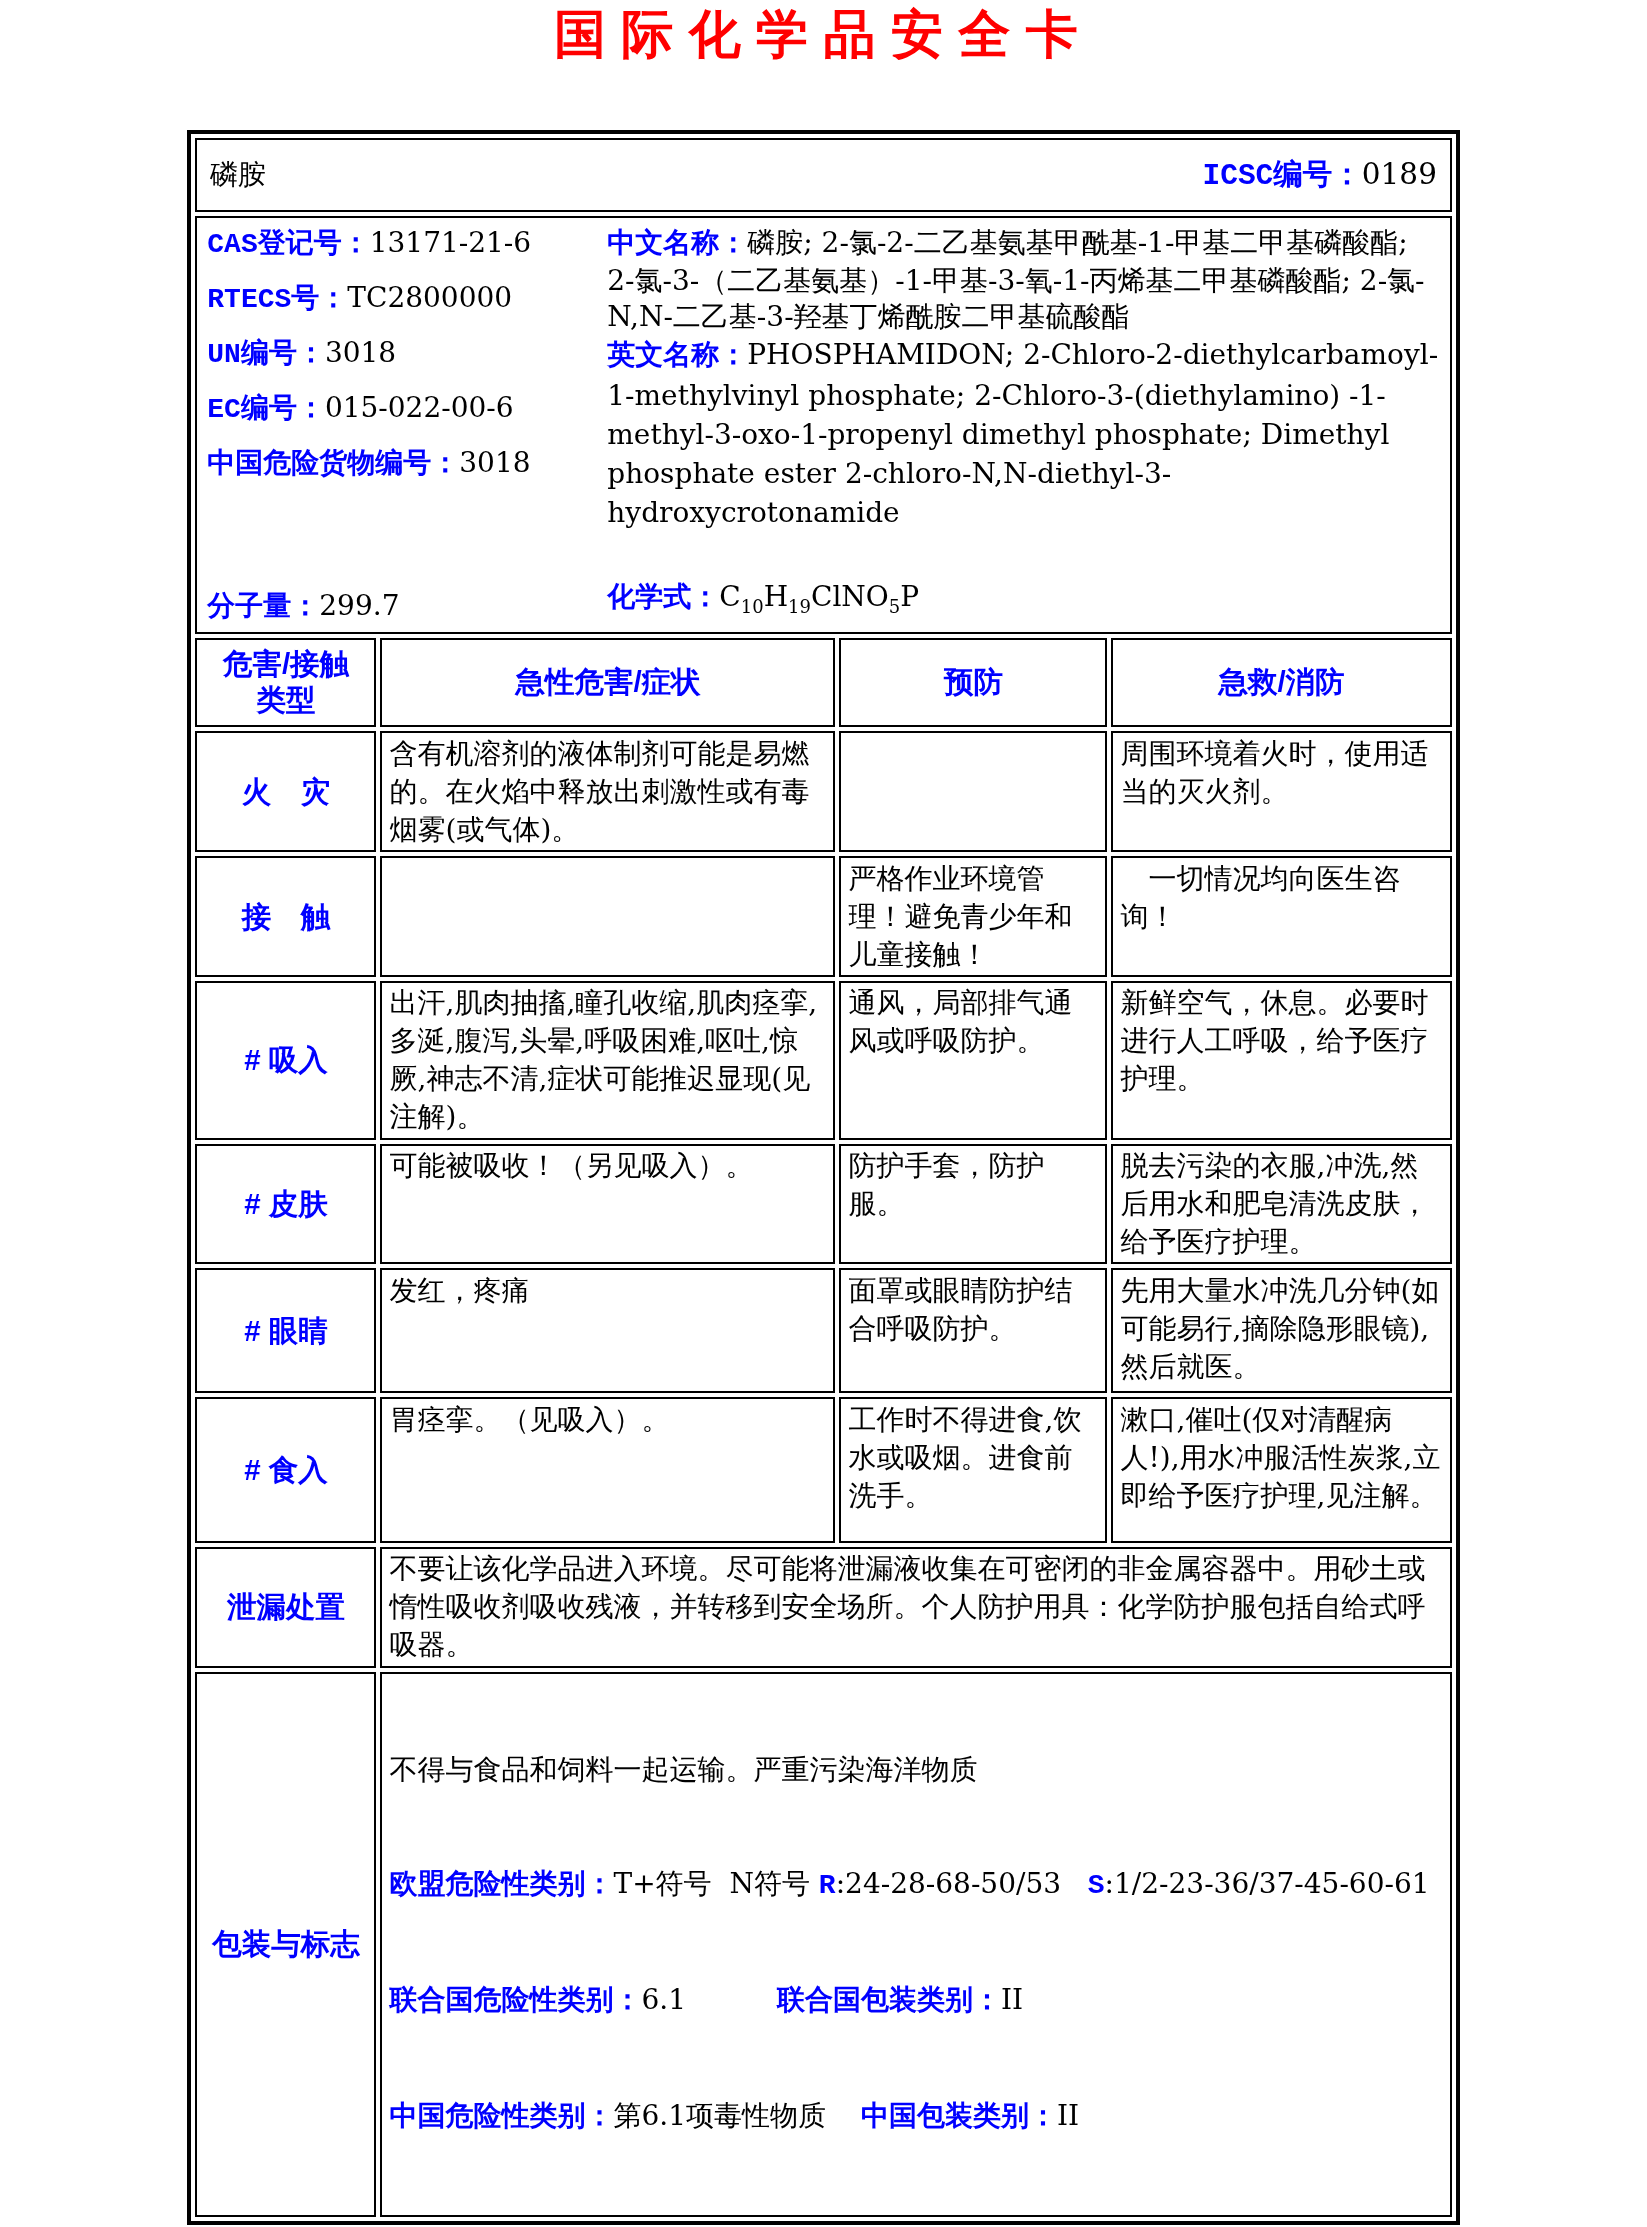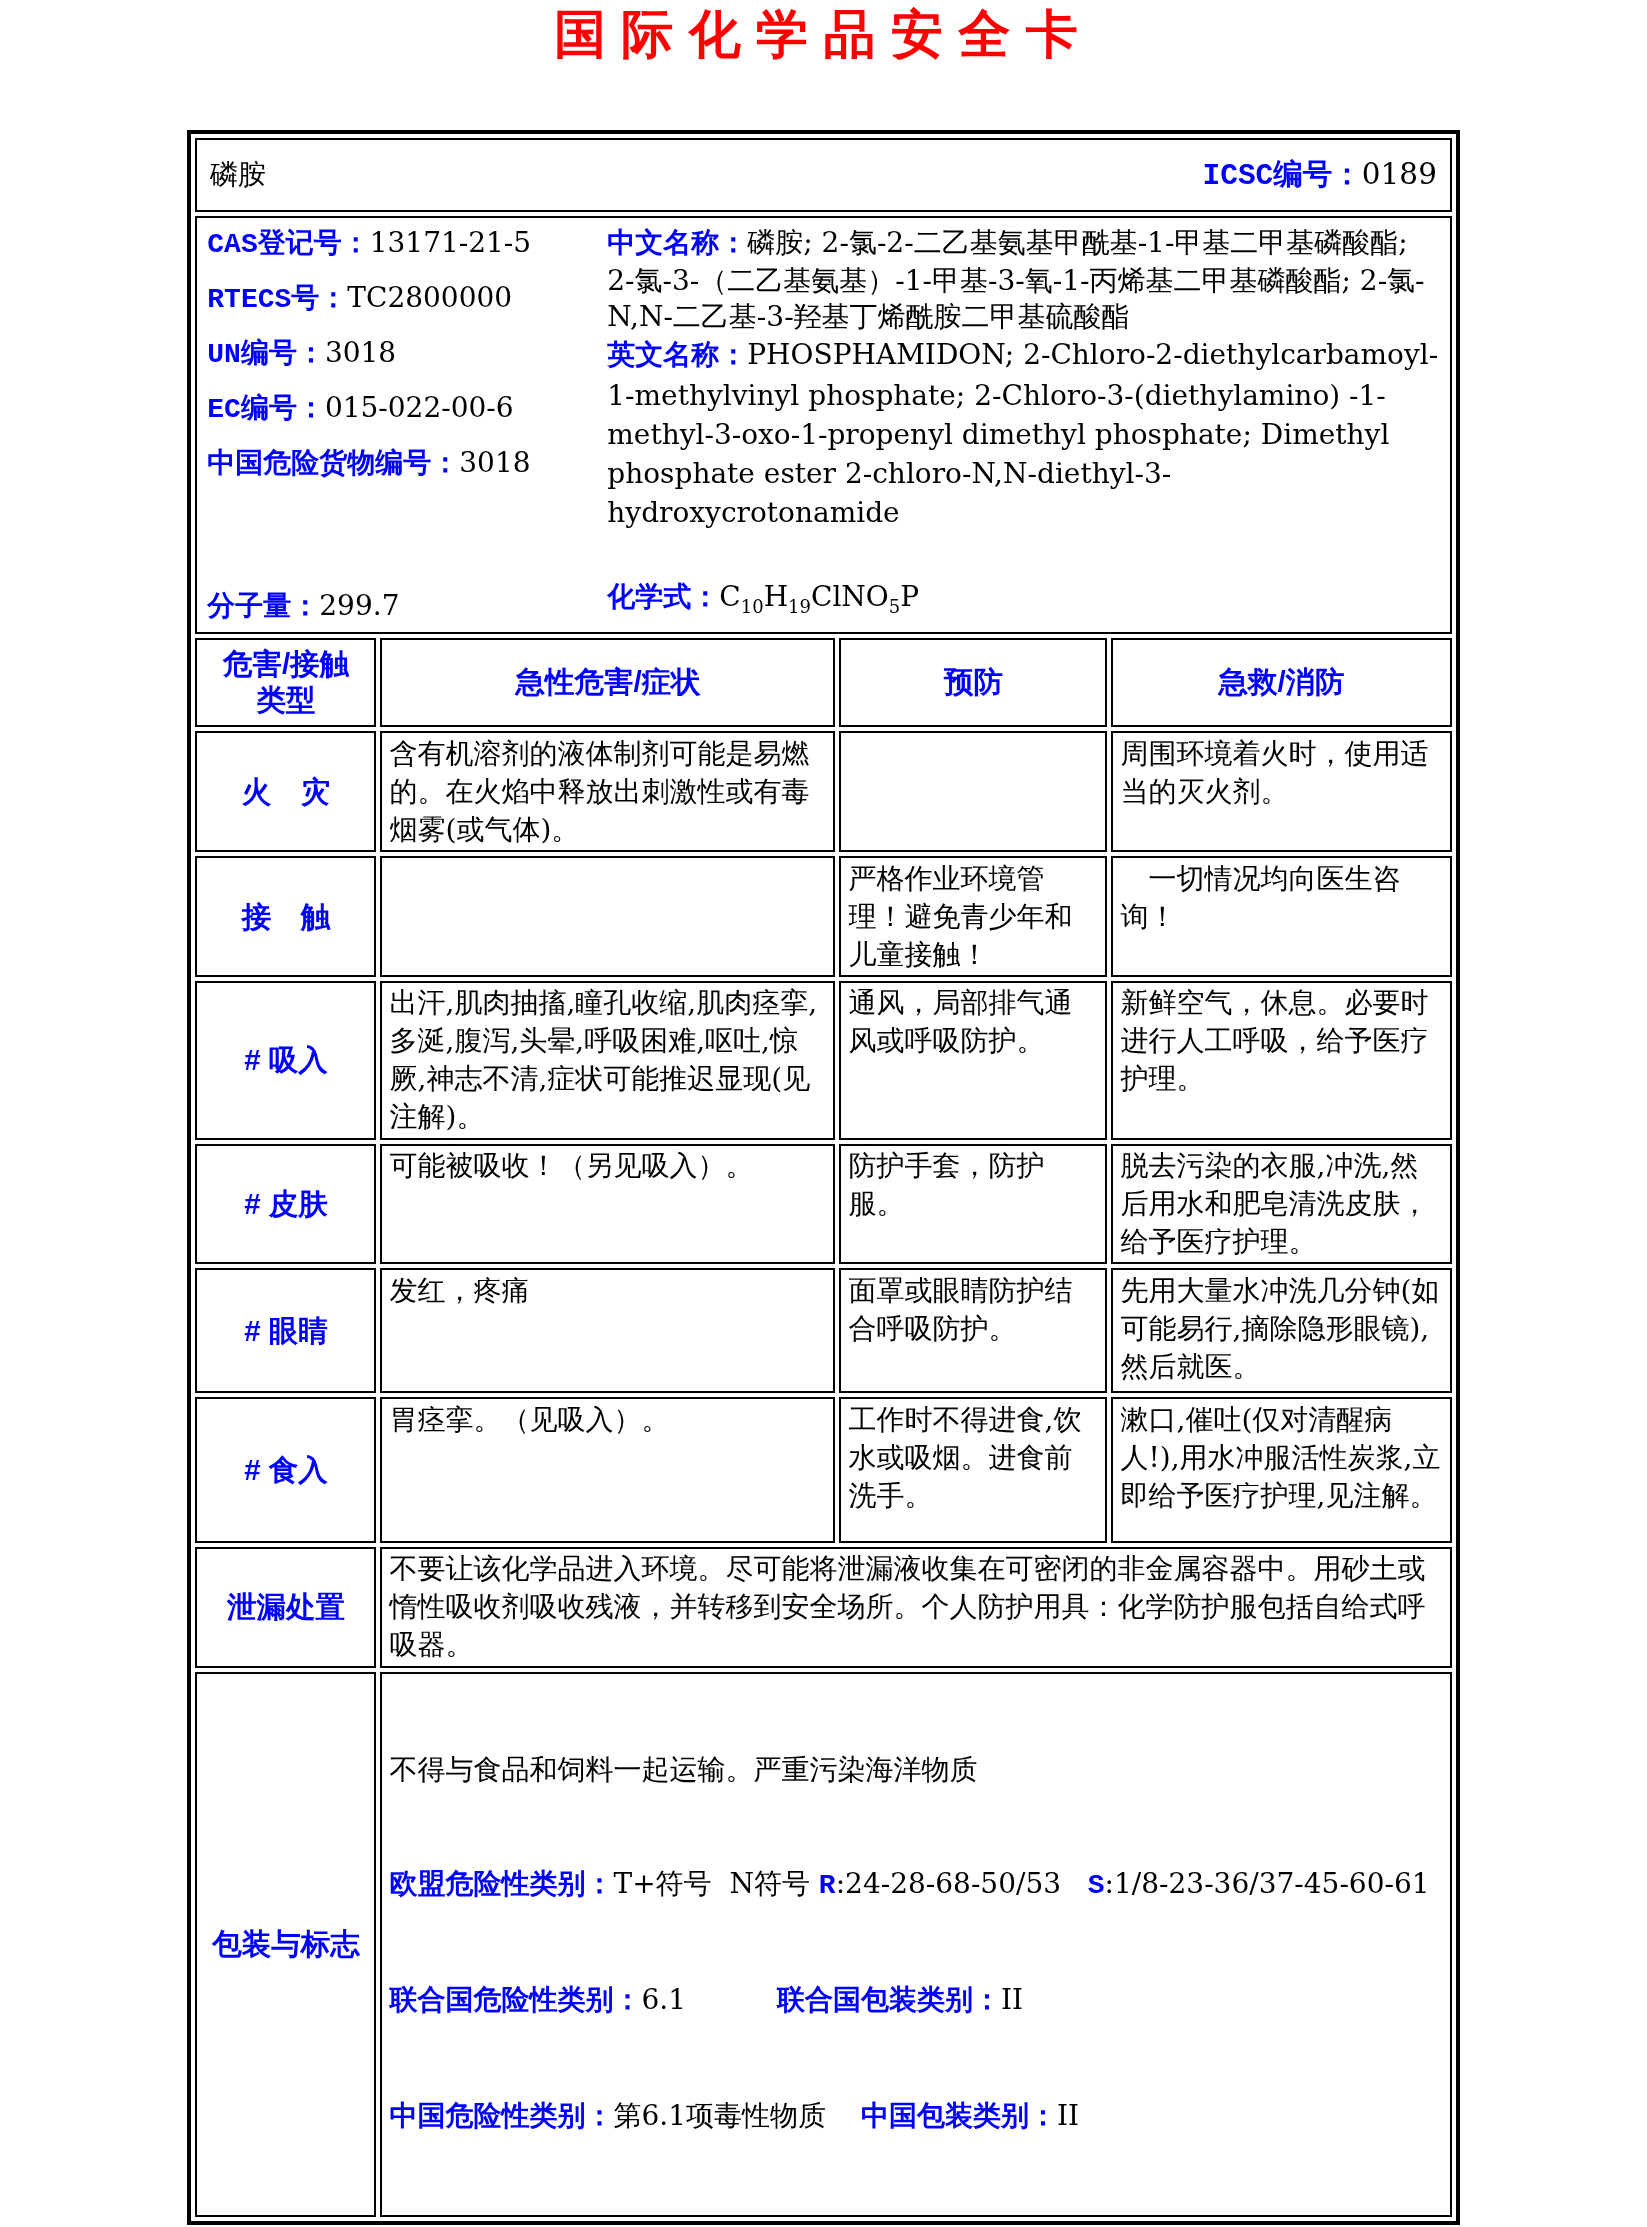--- a/index.html
+++ b/index.html
@@ -113,21 +113,21 @@
           <span class="blue">ICSC编号：</span><span>0189</span>
         </span>
       </div>
     </td>
   </tr>
 
   <tr class="info-row">
     <td colspan="4">
       <div class="info-flex">
         <div class="info-left">
-          <div class="field"><span class="blue">CAS登记号：</span><span>13171-21-5</span></div>
+          <div class="field"><span class="blue">CAS登记号：</span><span>13171-21-6</span></div>
           <div class="field"><span class="blue">RTECS号：</span><span>TC2800000</span></div>
           <div class="field"><span class="blue">UN编号：</span><span>3018</span></div>
           <div class="field"><span class="blue">EC编号：</span><span>015-022-00-6</span></div>
           <div class="field"><span class="blue">中国危险货物编号：</span><span>3018</span></div>
           <div class="field mw"><span class="blue">分子量：</span><span>299.7</span></div>
         </div>
         <div class="info-right">
           <div class="zh-names"><span class="blue">中文名称：</span><span>磷胺; 2-氯-2-二乙基氨基甲酰基-1-甲基二甲基磷酸酯; 2-氯-3-（二乙基氨基）-1-甲基-3-氧-1-丙烯基二甲基磷酸酯; 2-氯-N,N-二乙基-3-羟基丁烯酰胺二甲基硫酸酯</span></div>
           <div class="en-names"><span class="blue">英文名称：</span><span>PHOSPHAMIDON; 2-Chloro-2-diethylcarbamoyl- 1-methylvinyl phosphate; 2-Chloro-3-(diethylamino) -1-methyl-3-oxo-1-propenyl dimethyl phosphate; Dimethyl phosphate ester 2-chloro-N,N-diethyl-3-hydroxycrotonamide</span></div>
           <div class="formula-line">
@@ -191,21 +191,21 @@
 
   <tr class="r-spill">
     <td class="rowlabel">泄漏处置</td>
     <td colspan="3">不要让该化学品进入环境。尽可能将泄漏液收集在可密闭的非金属容器中。用砂土或惰性吸收剂吸收残液，并转移到安全场所。个人防护用具：化学防护服包括自给式呼吸器。</td>
   </tr>
 
   <tr class="r-packaging">
     <td class="rowlabel">包装与标志</td>
     <td colspan="3" class="pkg-cell">
       <div>不得与食品和饲料一起运输。严重污染海洋物质</div>
-      <div><span class="blue">欧盟危险性类别：</span><span>T+符号  N符号 </span><span class="blue">R</span><span>:24-28-68-50/53   </span><span class="blue">S</span><span>:1/8-23-36/37-45-60-61</span></div>
+      <div><span class="blue">欧盟危险性类别：</span><span>T+符号  N符号 </span><span class="blue">R</span><span>:24-28-68-50/53   </span><span class="blue">S</span><span>:1/2-23-36/37-45-60-61</span></div>
       <div><span class="blue">联合国危险性类别：</span><span class="gap-lg">6.1</span><span class="blue">联合国包装类别：</span><span>II</span></div>
       <div><span class="blue">中国危险性类别：</span><span class="gap-md">第6.1项毒性物质</span><span class="blue">中国包装类别：</span><span>II</span></div>
     </td>
   </tr>
 
 </tbody>
   </table>
 
 
 </body></html>

